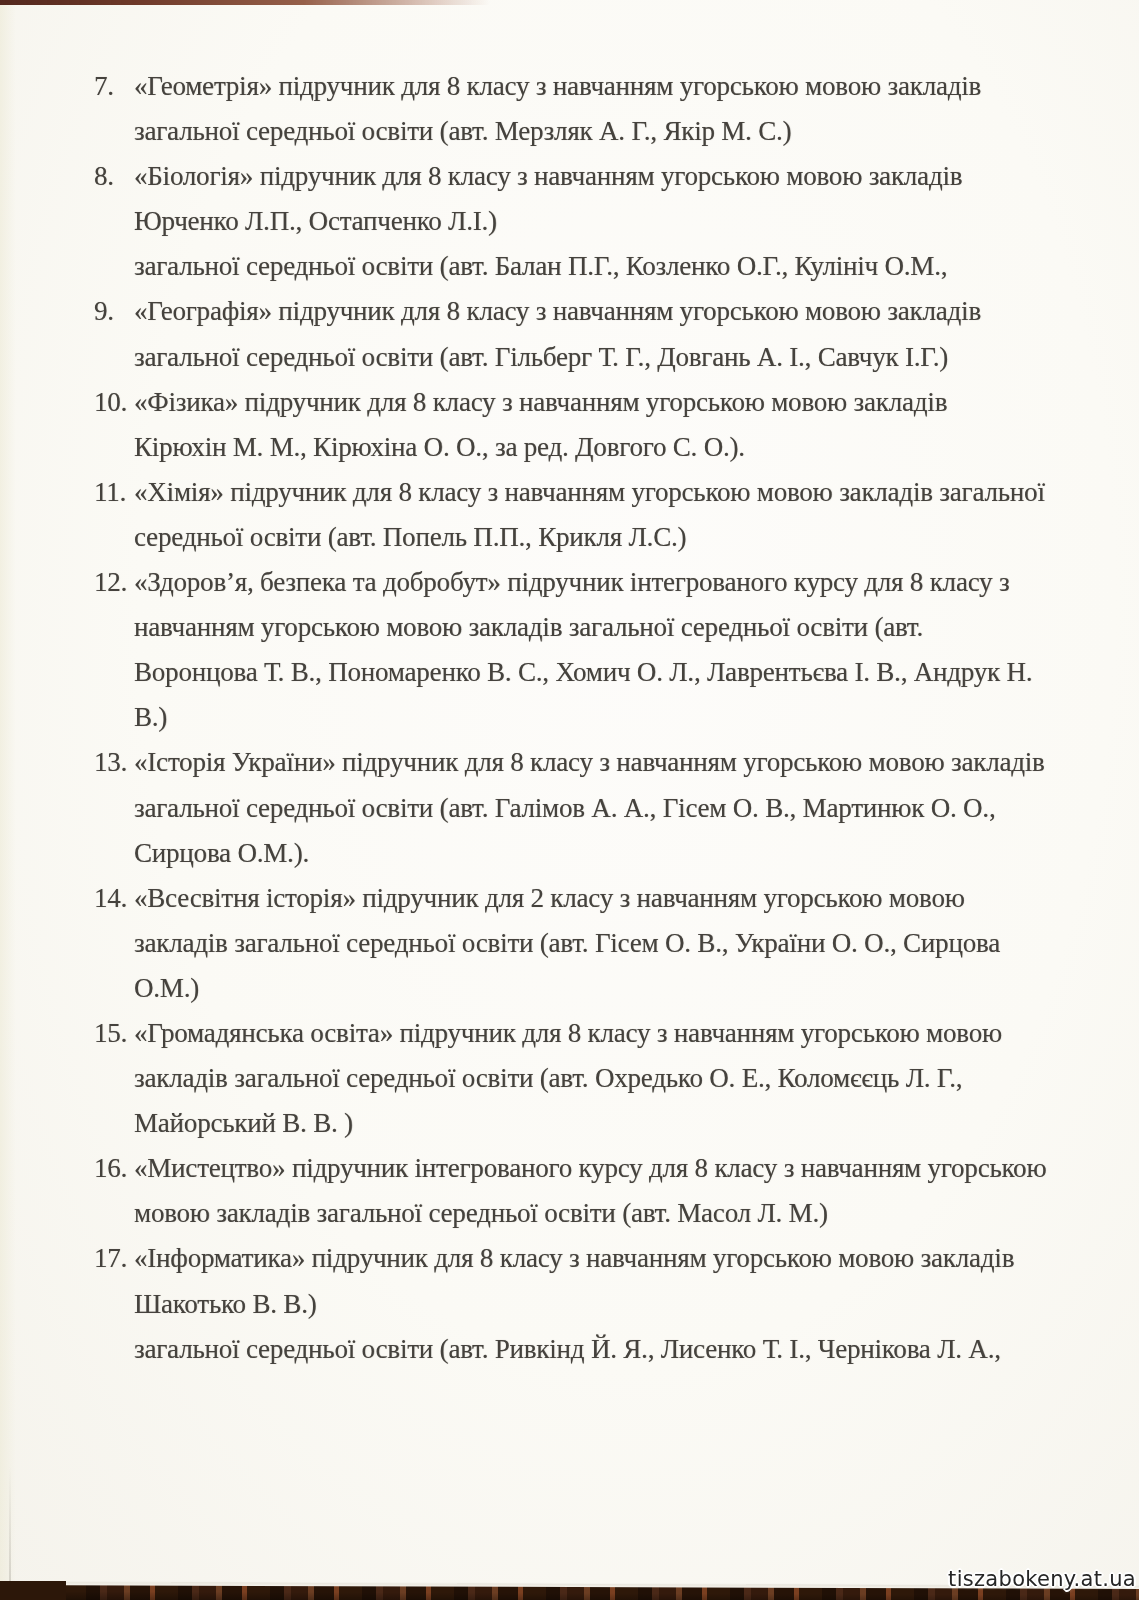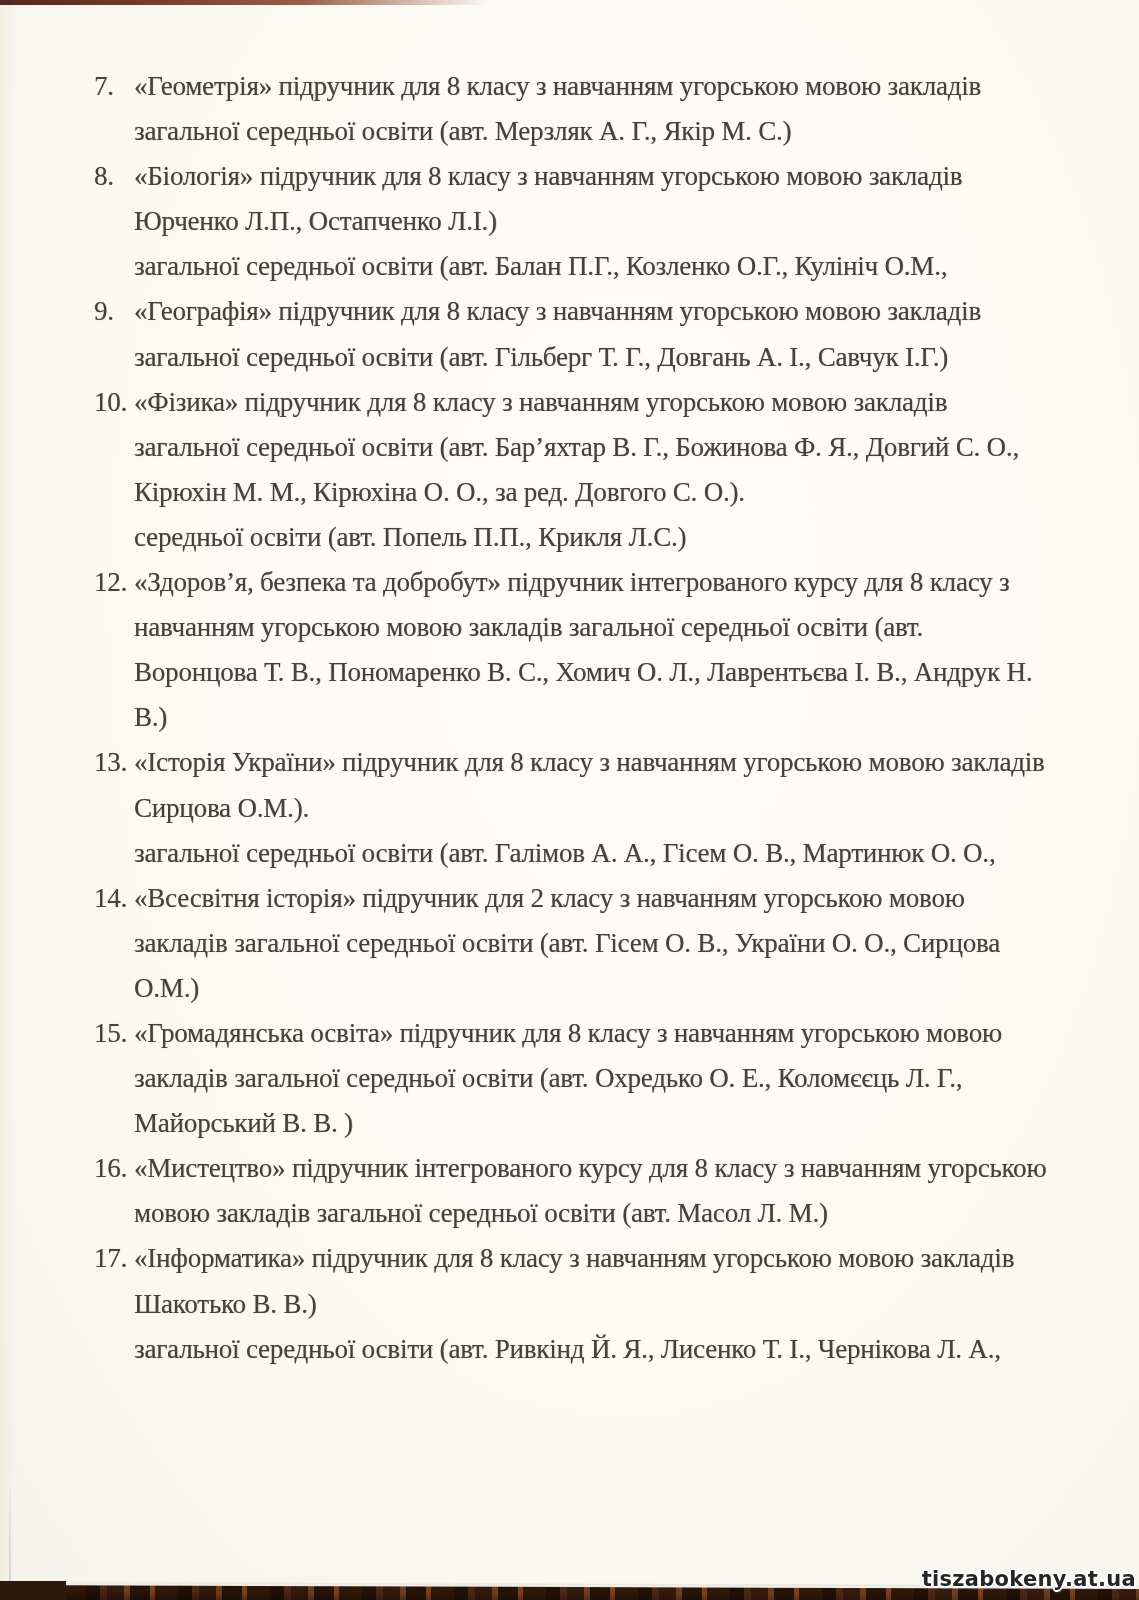--- a/index.html
+++ b/index.html
@@ -83,21 +83,21 @@
       repeating-linear-gradient(90deg,
         #24120a 0 10px, #46271ا5 10px 16px, #331a0c 16px 30px, #5a3018 30px 35px, #24120a 35px 52px);
     background-color: #2c1709;
     z-index: 5;
   }
 
   
   .watermark {
     position: absolute; right: 3px; bottom: 9px;
     font-family: "DejaVu Sans", "Liberation Sans", sans-serif;
-    font-weight: bold; font-size: 21px; letter-spacing: 0.3px;
+    font-weight: normal; font-size: 21px; letter-spacing: 0.3px;
     color: var(--watermark_ink, #262626);
     text-shadow:
       -2px 0 0 #fff, 2px 0 0 #fff, 0 -2px 0 #fff, 0 2px 0 #fff,
       -1px -1px 0 #fff, 1px -1px 0 #fff, -1px 1px 0 #fff, 1px 1px 0 #fff,
       0 0 4px #fff;
     z-index: 6;
   }
 </style>
 </head>
 <body>
@@ -114,36 +114,36 @@
           <div class="line first"><span class="num">8.</span><span>«Біологія» підручник для 8 класу з навчанням угорською мовою закладів</span></div>
           <div class="line">Юрченко Л.П., Остапченко Л.І.)</div>
           <div class="line">загальної середньої освіти (авт. Балан П.Г., Козленко О.Г., Кулініч О.М.,</div>
         </div>
         <div class="item">
           <div class="line first"><span class="num">9.</span><span>«Географія» підручник для 8 класу з навчанням угорською мовою закладів</span></div>
           <div class="line">загальної середньої освіти (авт. Гільберг Т. Г., Довгань А. І., Савчук І.Г.)</div>
         </div>
         <div class="item">
           <div class="line first"><span class="num">10.</span><span>«Фізика» підручник для 8 класу з навчанням угорською мовою закладів</span></div>
-          <div class="line">загальної середньої освіти (авт. Бар’яхтар В. Г., Божинова Ф. Я., Довгий С. О.,</div>
           <div class="line">Кірюхін М. М., Кірюхіна О. О., за ред. Довгого С. О.).</div>
         </div>
         <div class="item">
+          <div class="line first"><span class="num">11.</span><span>«Хімія» підручник для 8 класу з навчанням угорською мовою закладів загальної</span></div>
           <div class="line">середньої освіти (авт. Попель П.П., Крикля Л.С.)</div>
         </div>
         <div class="item">
           <div class="line first"><span class="num">12.</span><span>«Здоров’я, безпека та добробут» підручник інтегрованого курсу для 8 класу з</span></div>
           <div class="line">навчанням угорською мовою закладів загальної середньої освіти (авт.</div>
           <div class="line">Воронцова Т. В., Пономаренко В. С., Хомич О. Л., Лаврентьєва І. В., Андрук Н.</div>
           <div class="line">В.)</div>
         </div>
         <div class="item">
           <div class="line first"><span class="num">13.</span><span>«Історія України» підручник для 8 класу з навчанням угорською мовою закладів</span></div>
+          <div class="line">загальної середньої освіти (авт. Галімов А. А., Гісем О. В., Мартинюк О. О.,</div>
           <div class="line">Сирцова О.М.).</div>
-          <div class="line">загальної середньої освіти (авт. Галімов А. А., Гісем О. В., Мартинюк О. О.,</div>
         </div>
         <div class="item">
           <div class="line first"><span class="num">14.</span><span>«Всесвітня історія» підручник для 2 класу з навчанням угорською мовою</span></div>
           <div class="line">закладів загальної середньої освіти (авт. Гісем О. В., України О. О., Сирцова</div>
           <div class="line">О.М.)</div>
         </div>
         <div class="item">
           <div class="line first"><span class="num">15. </span><span>«Громадянська освіта» підручник для 8 класу з навчанням угорською мовою</span></div>
           <div class="line">закладів загальної середньої освіти (авт. Охредько О. Е., Коломєєць Л. Г.,</div>
           <div class="line">Майорський В. В. )</div>

